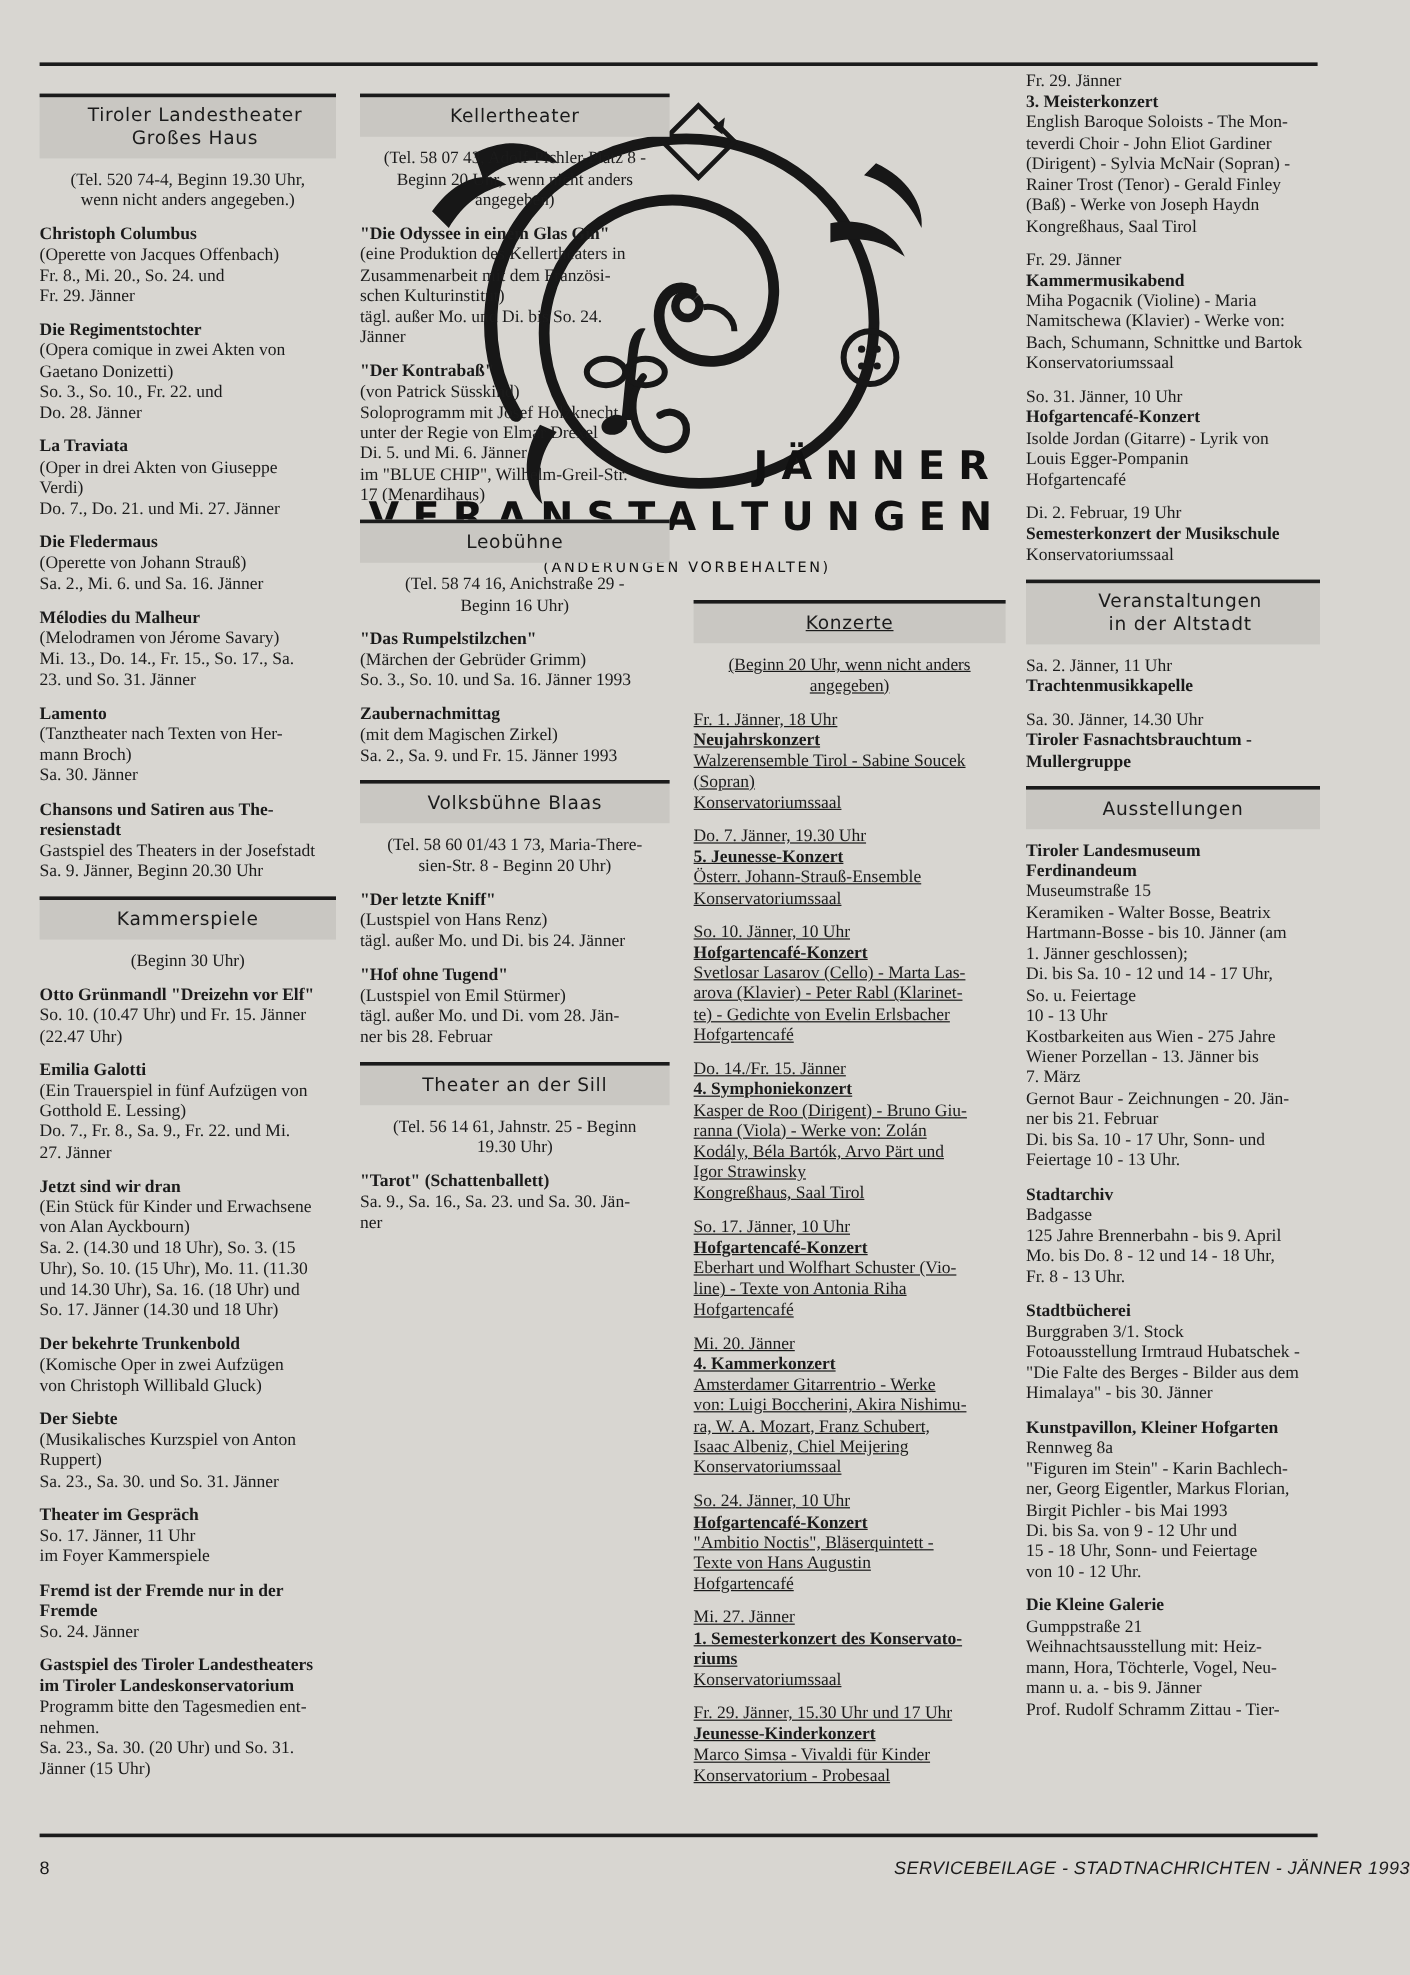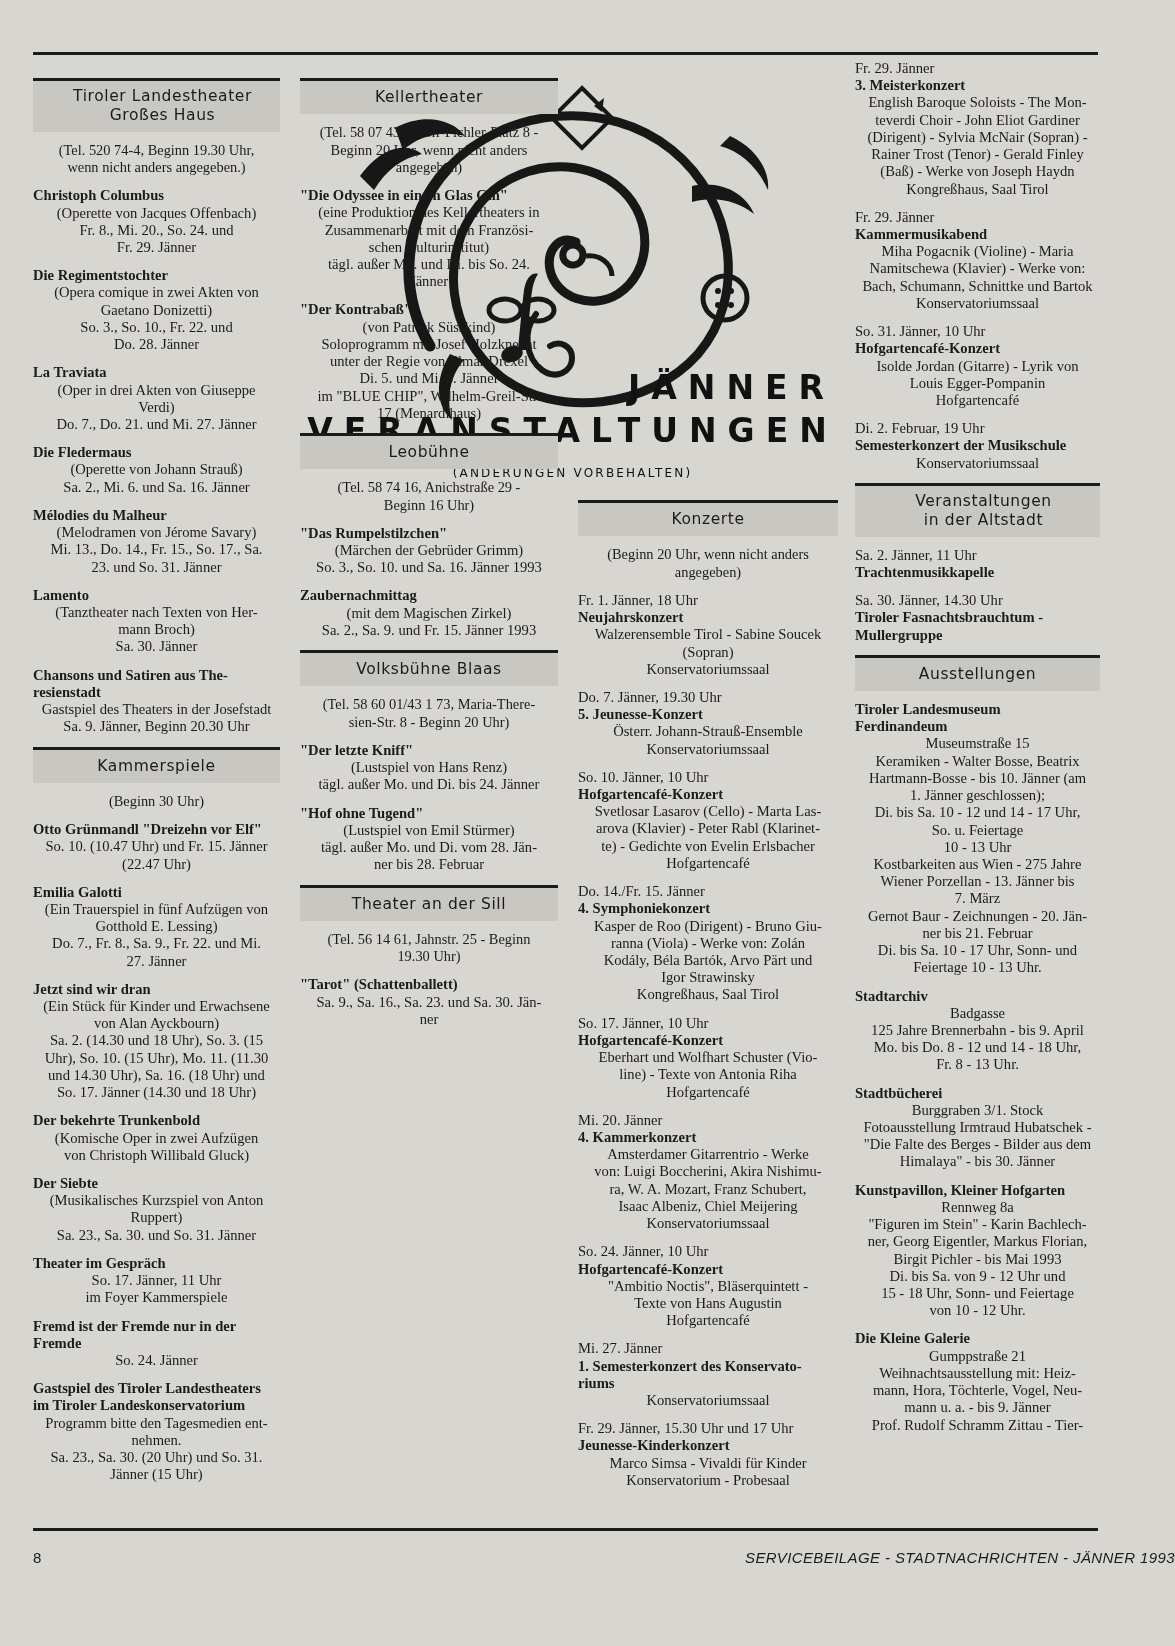--- a/index.html
+++ b/index.html
@@ -22,21 +22,21 @@
   .rule-bottom{
     position:absolute;left:33px;top:1528px;width:1065px;height:3px;background:#1b1b1b;
   }
   .col{
     position:absolute;
     font-size:14.6px;
     line-height:1.18;
   }
   .col1{left:33px;top:78px;width:247px;}
   .col2{left:300px;top:78px;width:258px;}
-  .col3{left:578px;top:500px;width:260px;}
+  .col3{left:578px;top:500px;width:260px;text-decoration:underline;}
   .col4{left:855px;top:60px;width:245px;}
 
   
   .sec{
     background:#c9c7c2;
     border-top:3px solid #1b1b1b;
     text-align:center;
     font-family:"DejaVu Sans", sans-serif;
     font-size:15.5px;
     letter-spacing:0.6px;
@@ -48,21 +48,21 @@
 
   .meta{
     text-align:center;
     font-style:normal;
     font-size:14.4px;
     line-height:1.2;
     margin:0 0 11px 0;
   }
   .ev{margin:0 0 11px 0;}
   .ev .t{font-weight:bold;}
-  .ev .d{font-weight:normal;text-align:center;}
+  .ev .d{font-weight:normal;}
   p{margin:0;}
 
   .footer{
     position:absolute;left:0;top:1549px;width:1175px;
     font-family:"Liberation Sans", sans-serif;
     font-style:italic;
     font-size:15px;
     color:#1b1b1b;
   }
   .footer .pageno{position:absolute;left:33px;top:0;font-style:normal;}

